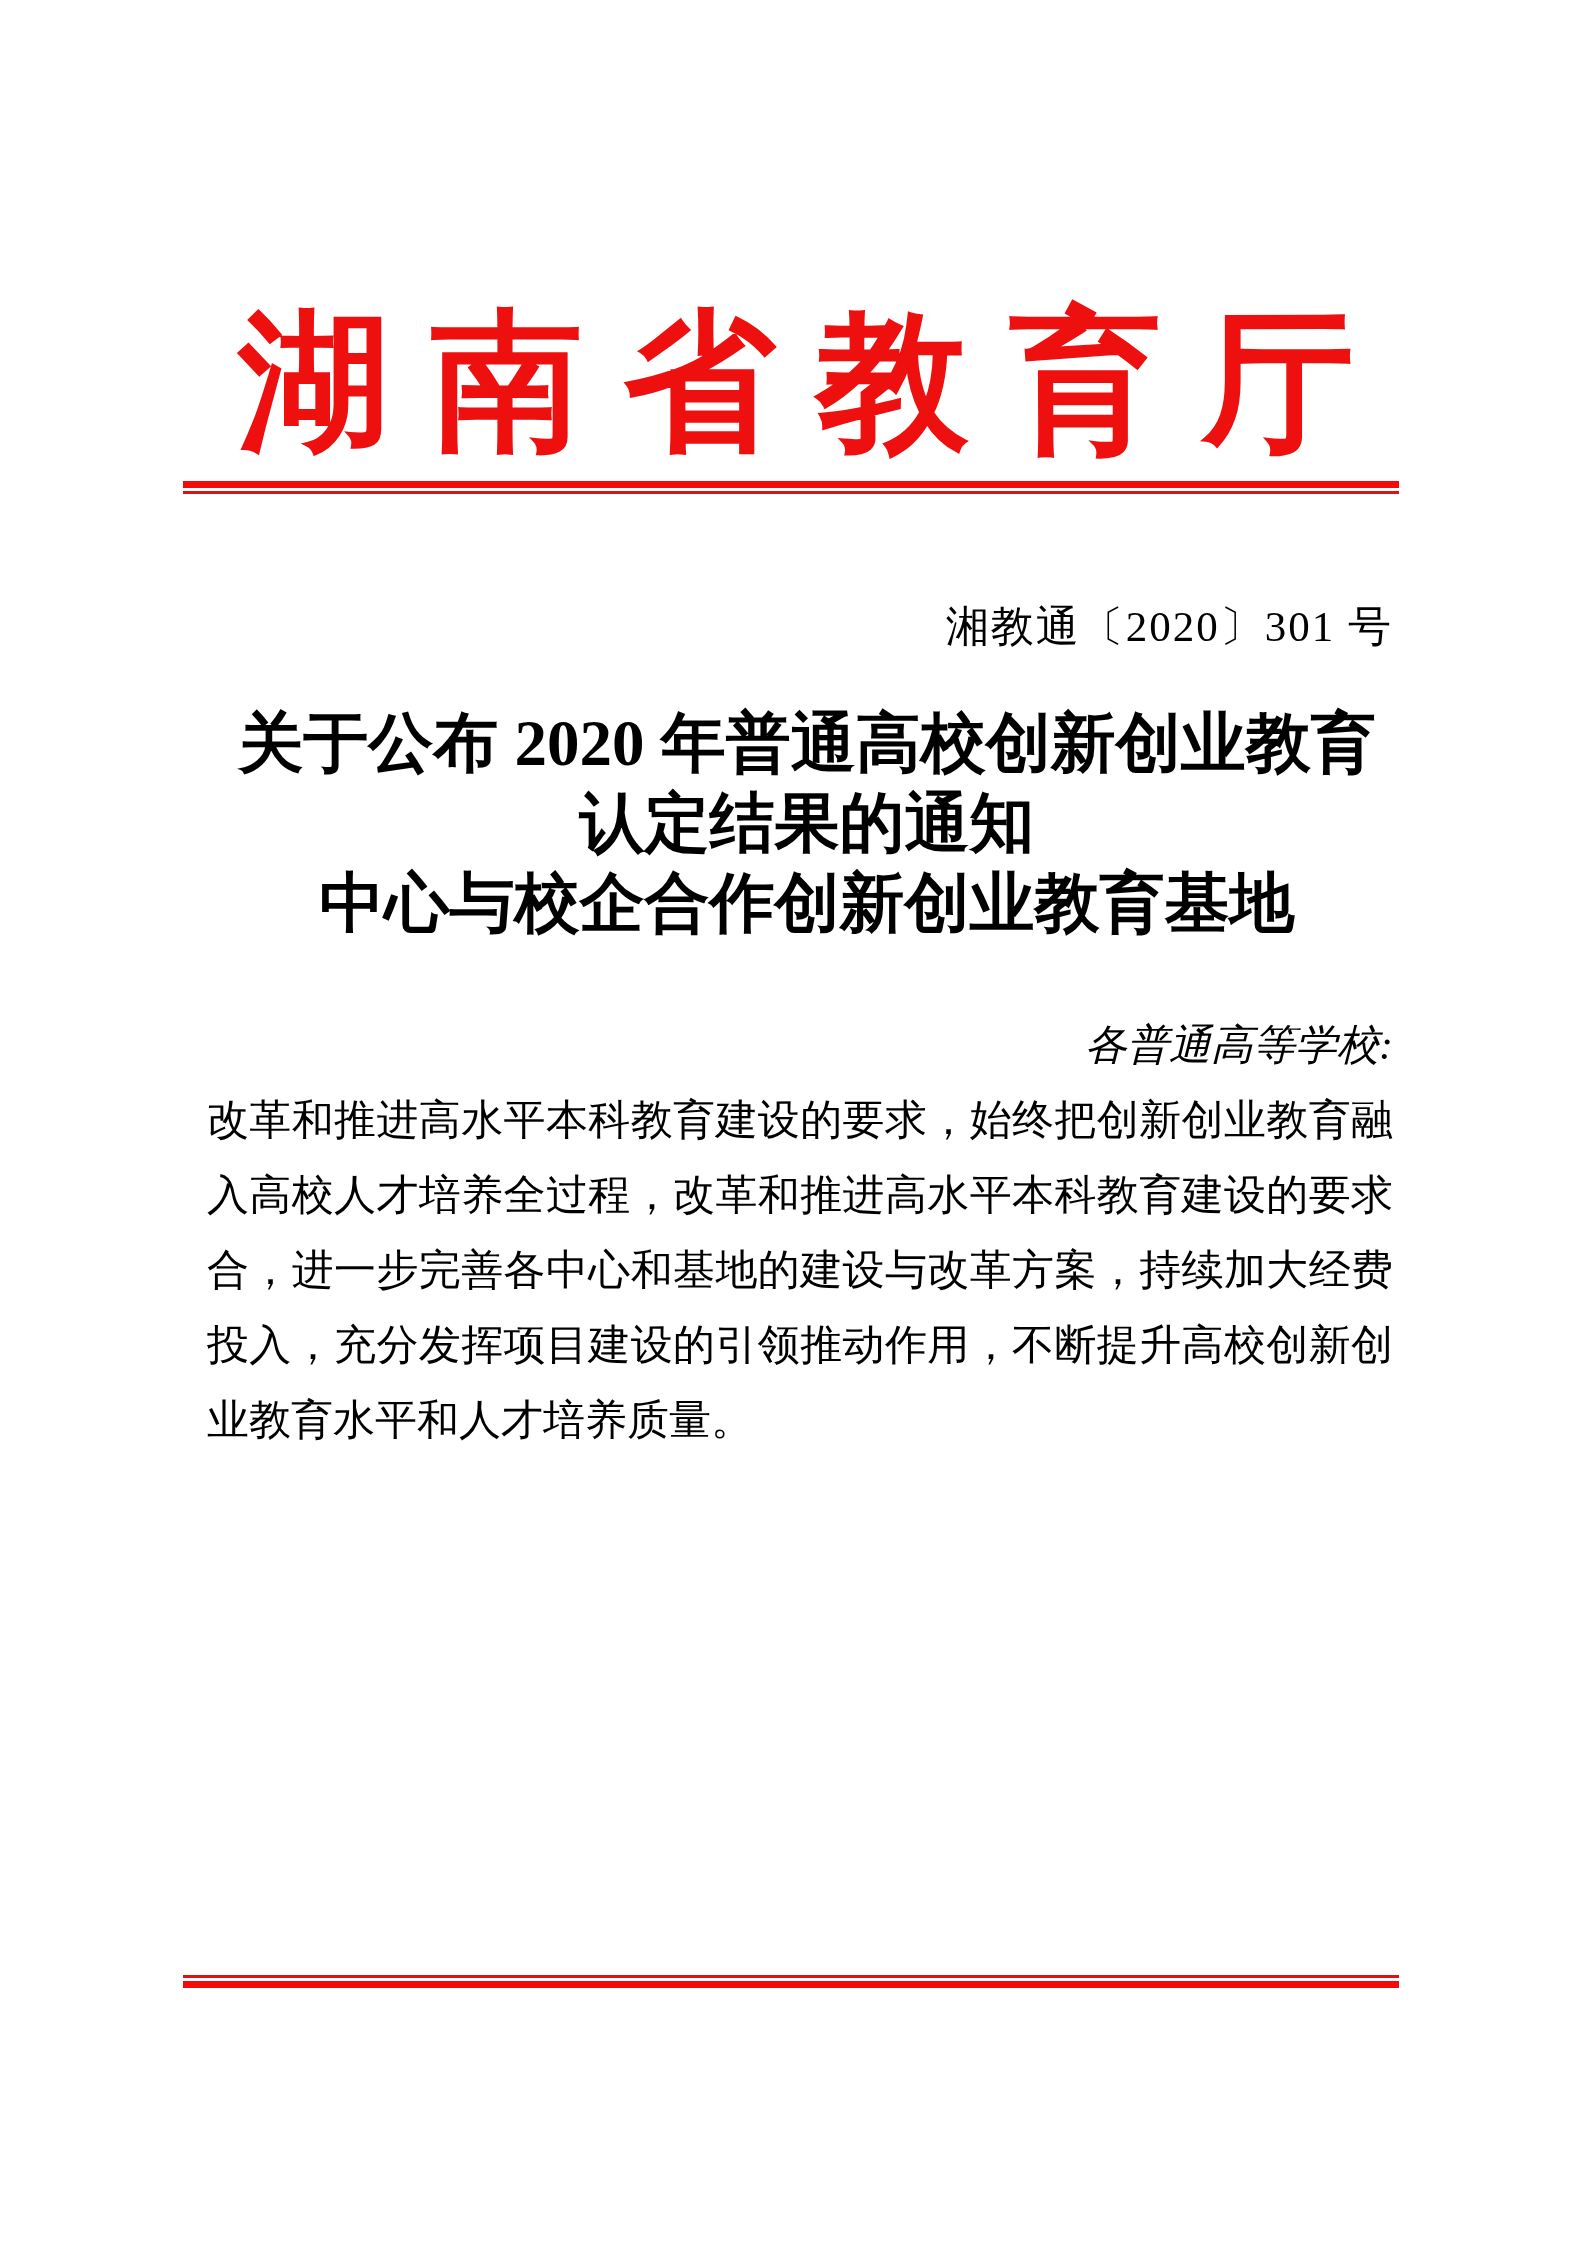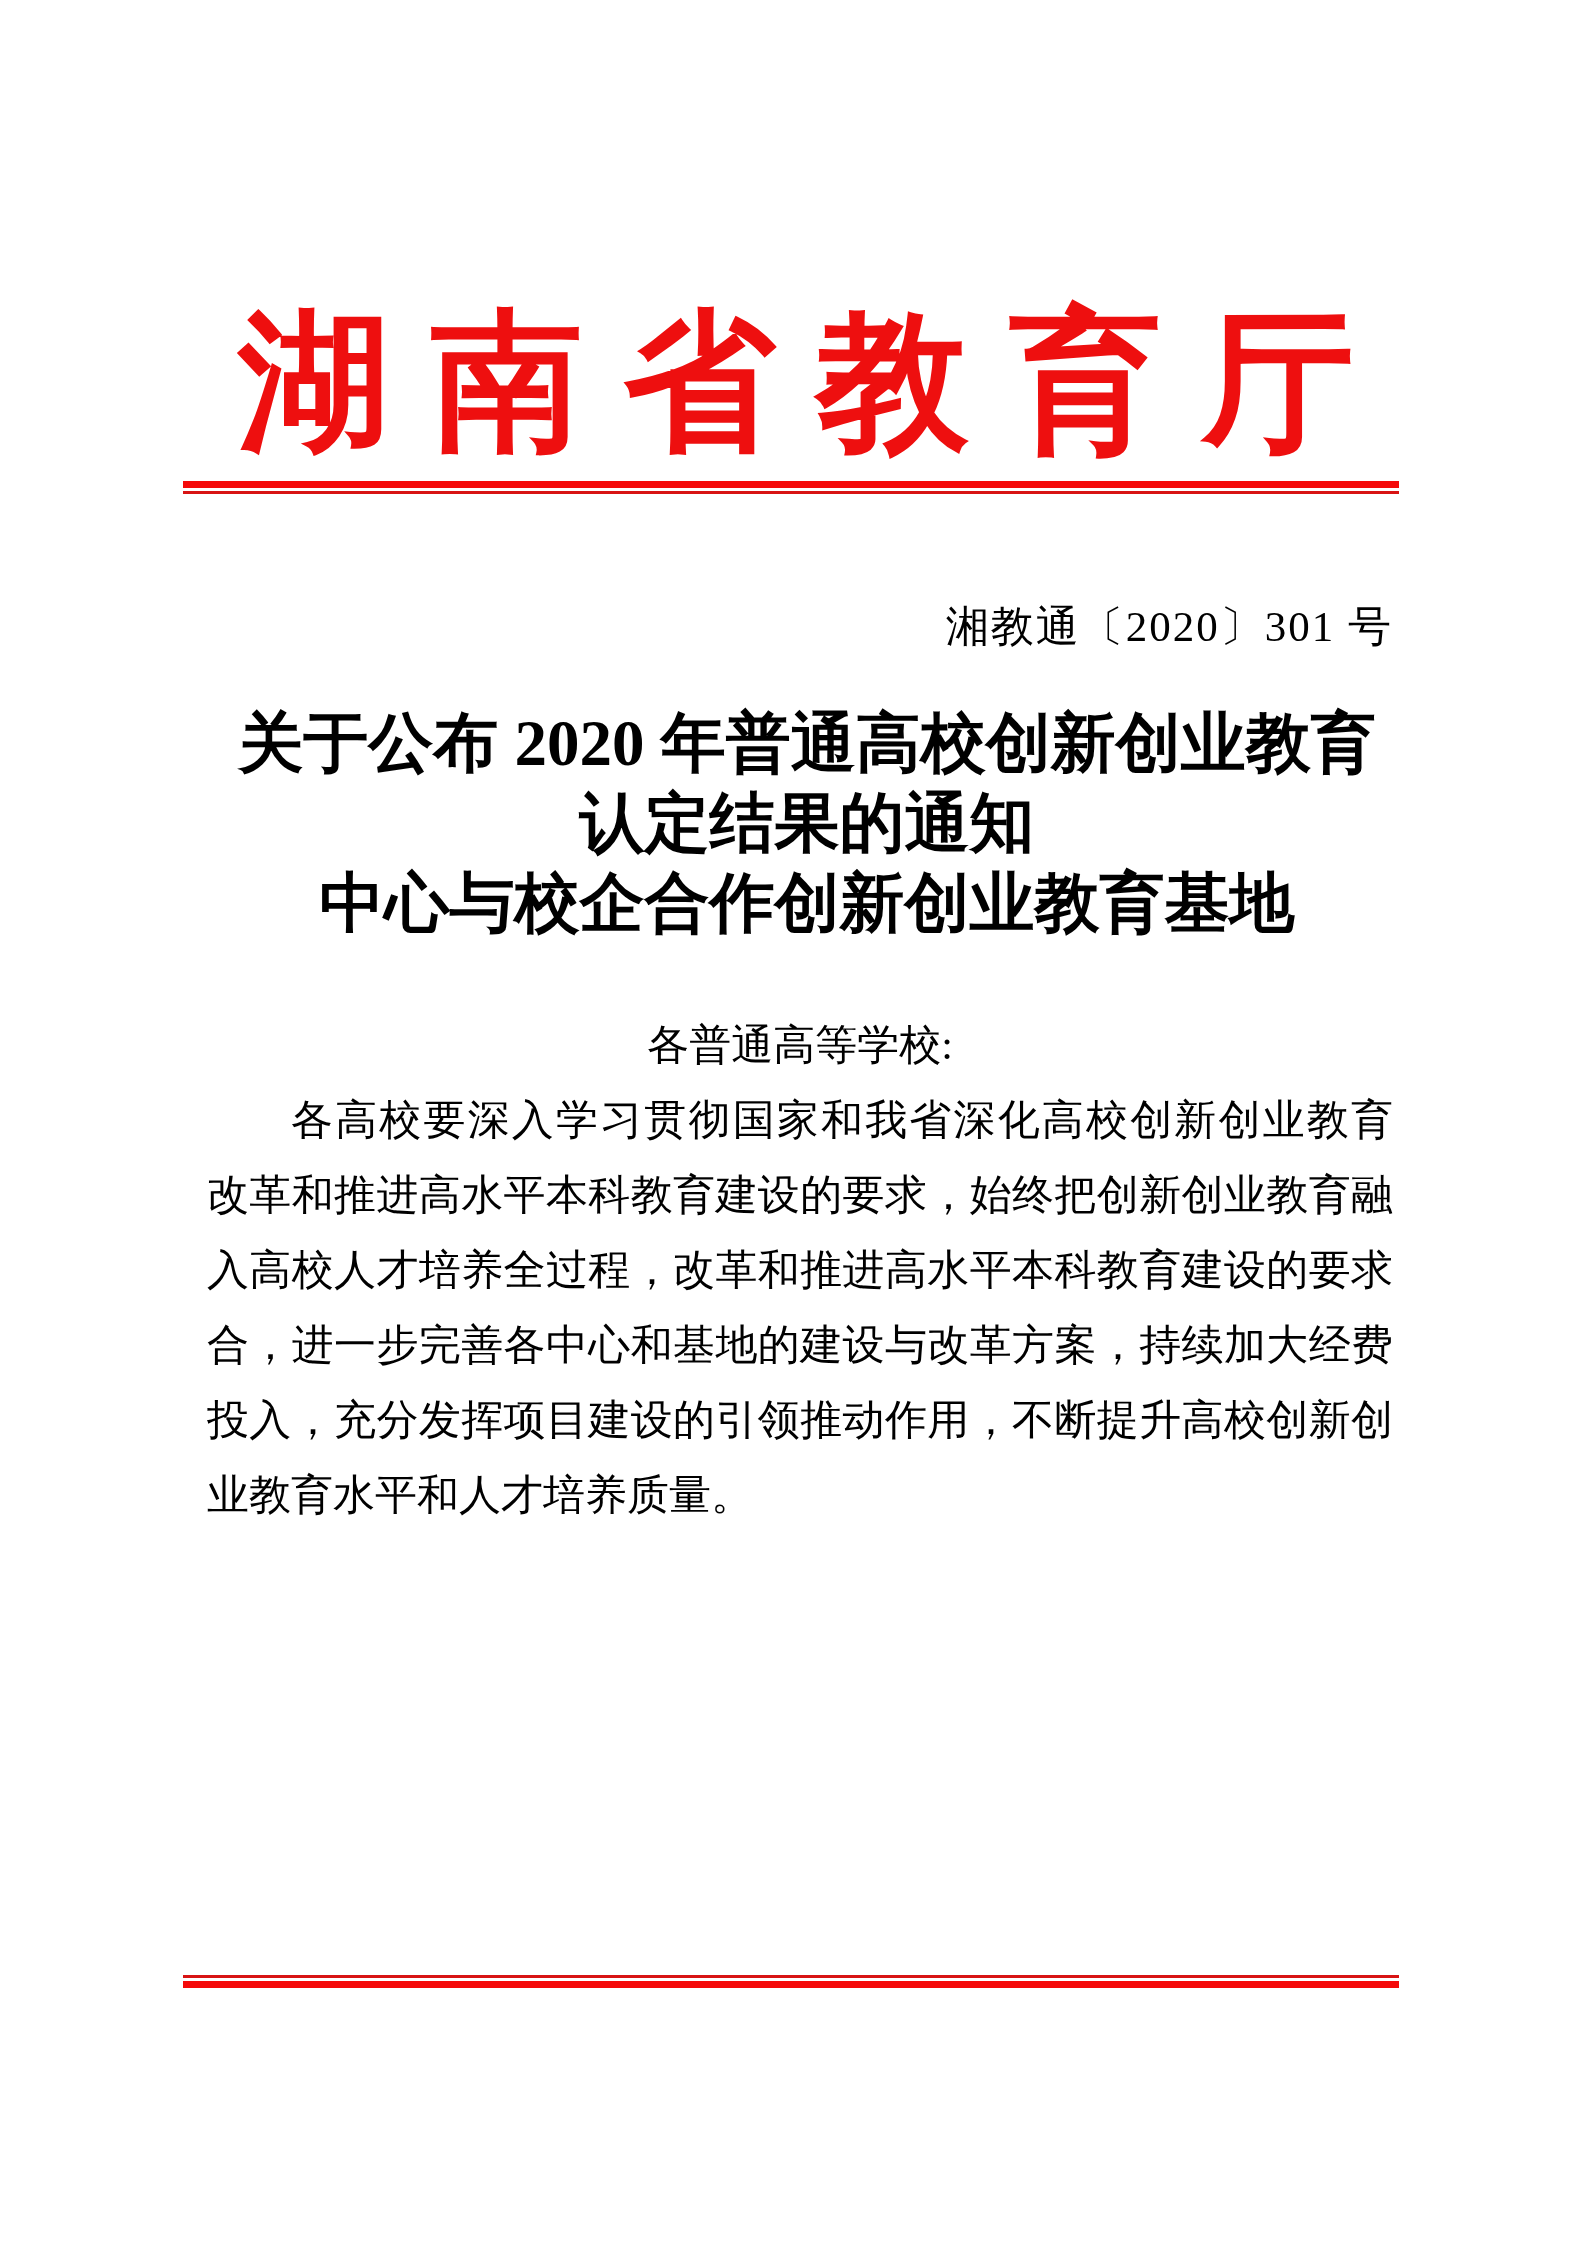--- a/index.html
+++ b/index.html
@@ -79,21 +79,22 @@
     font-size: 42px;
     line-height: 75px;
   }
   .bl {
     text-align: justify;
     text-align-last: justify;
   }
   .bl.first { text-indent: 2em; }
   .bl.last  { text-align: left; text-align-last: left; }
   .salutation {
-    text-align: center;
+    text-align: right;
+    font-style: italic;
   }
 </style>
 </head>
 <body>
 
 <div class="page">
 
   <div class="letterhead">
       <span>湖</span>
       <span>南</span>
@@ -115,21 +116,20 @@
     <div>认定结果的通知</div>
     <div>中心与校企合作创新创业教育基地</div>
   </div>
 
   <div class="body-text">
 
     <div class="salutation">各普通高等学校:</div>
 
 
     <div>
-      <div class="bl first">各高校要深入学习贯彻国家和我省深化高校创新创业教育</div>
       <div class="bl">改革和推进高水平本科教育建设的要求，始终把创新创业教育融</div>
       <div class="bl">入高校人才培养全过程，改革和推进高水平本科教育建设的要求</div>
       <div class="bl">合，进一步完善各中心和基地的建设与改革方案，持续加大经费</div>
       <div class="bl">投入，充分发挥项目建设的引领推动作用，不断提升高校创新创</div>
       <div class="bl last">业教育水平和人才培养质量。</div>
     </div>
 
   </div>
 
   <div class="rule rule-bottom">

